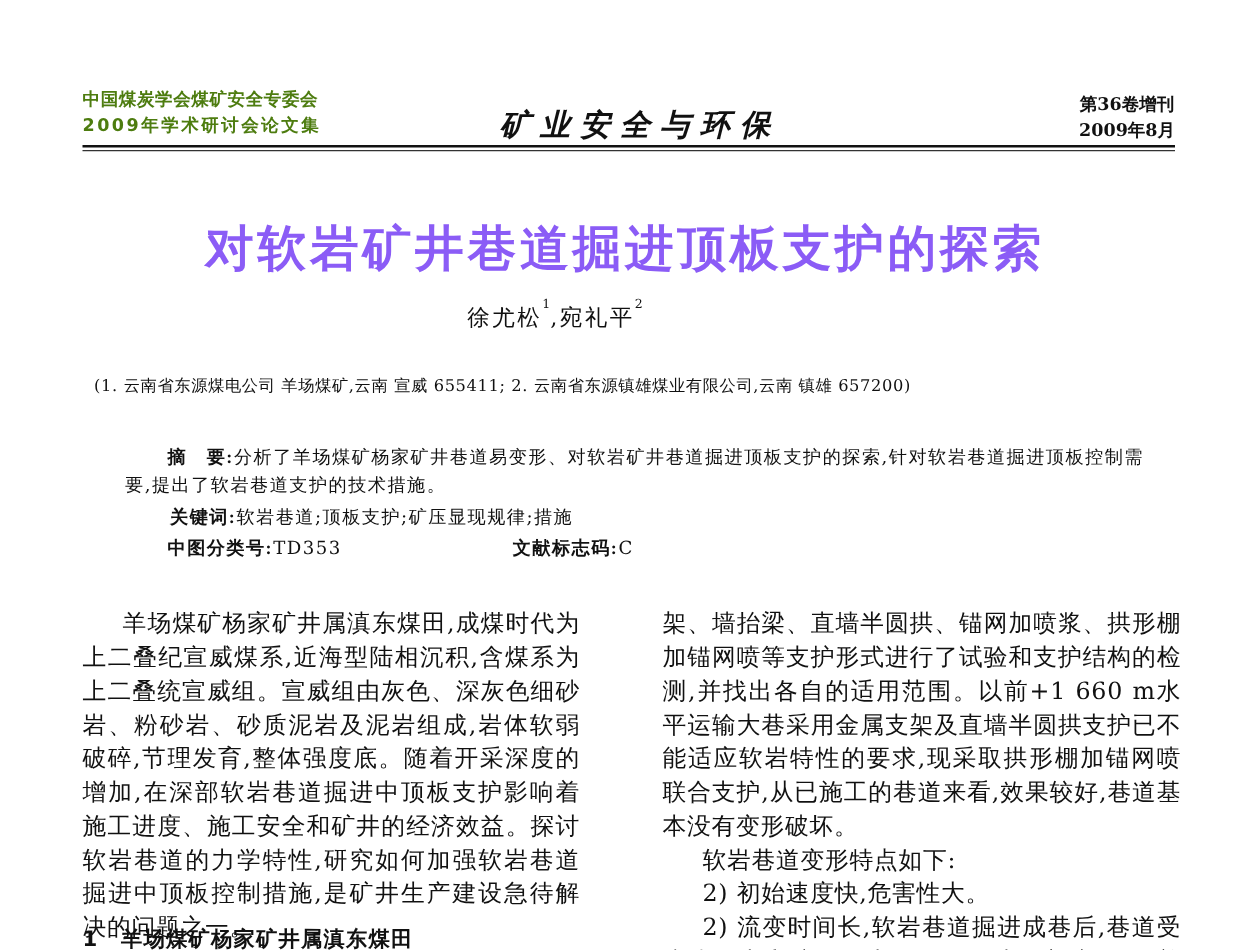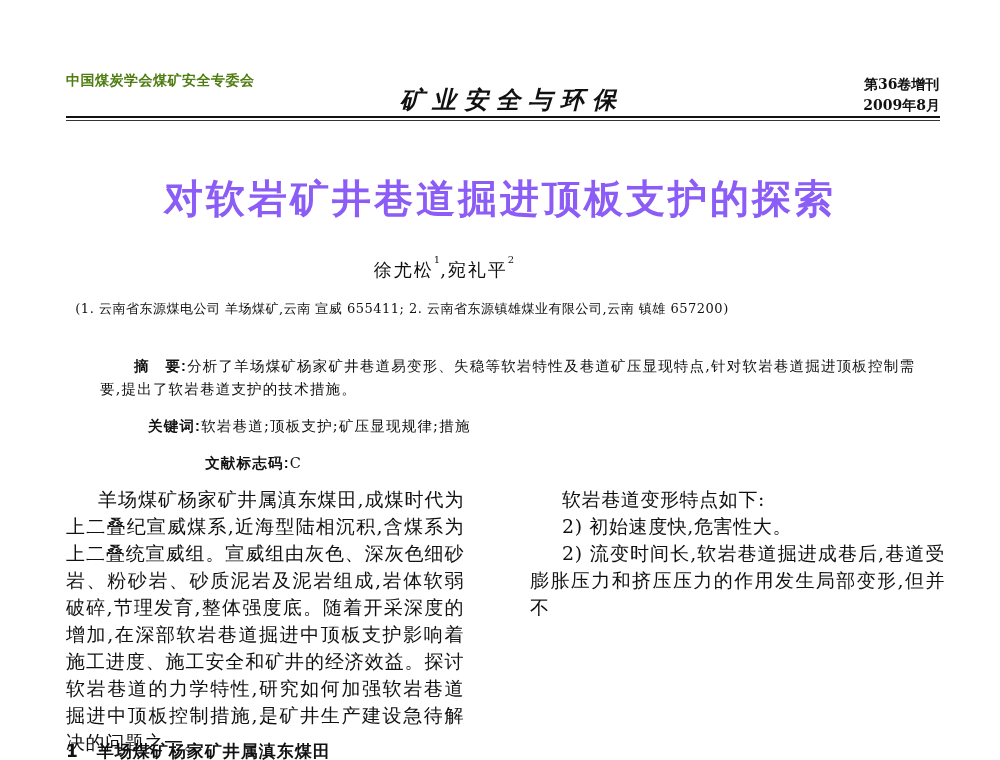--- a/index.html
+++ b/index.html
@@ -9,77 +9,80 @@
     color: #111;
   }
   .hdr-left { position: absolute; left: 66px; top: 70px; font-family: "DejaVu Sans", sans-serif; font-weight: bold; font-size: 14px; line-height: 21px; letter-spacing: 0.5px; color: #4d7c0f; }
   .hdr-left .l2 { letter-spacing: 2px; }
   .hdr-center { position: absolute; left: 400px; top: 84px; font-size: 24px; font-weight: bold; font-style: italic; letter-spacing: 8px; color: #111; }
   .hdr-right { position: absolute; right: 60px; top: 74px; text-align: center; font-weight: bold; font-size: 14px; line-height: 21px; color: #111; }
   .rule1 { position: absolute; left: 66px; right: 60px; top: 116px; height: 2px; background: #111; }
   .rule2 { position: absolute; left: 66px; right: 60px; top: 120px; height: 1px; background: #333; }
 
   .title { position: absolute; left: 0; width: 1000px; top: 172px; text-align: center; font-family: "DejaVu Sans", sans-serif; font-weight: bold; font-size: 39px; letter-spacing: 3px; color: #8b5cf6; }
-  .authors { position: absolute; left: 0; width: 888px; top: 258px; text-align: center; font-size: 18px; letter-spacing: 2px; }
+  .authors { position: absolute; left: 0; width: 888px; top: 242px; text-align: center; font-size: 18px; letter-spacing: 2px; }
   .authors sup { font-size: 10px; vertical-align: top; position: relative; top: -4px; letter-spacing: 0; }
   .affil { position: absolute; left: 0; width: 804px; top: 300px; text-align: center; font-size: 13px; letter-spacing: 0.5px; }
 
   .abstract { position: absolute; left: 100px; width: 820px; top: 355px; font-size: 14.5px; line-height: 23px; letter-spacing: 1.2px; }
   .abstract .p1 { text-indent: 34px; margin: 0; }
-  .b { font-family: Liberation Sans, sans-serif; font-weight: bold; }
-  .kw { padding-left: 34px; margin: 14px; }
+  .b { font-family: Liberation Serif, serif; font-weight: bold; }
+  .kw { padding-left: 34px; margin: 2px; }
   .cls { padding-left: 34px; margin: 0; display: flex; }
   .cls span.item { display: inline-block; }
   .cls .c1 { width: 205px; } .cls .c2 { width: 168px; text-align: right; }
 
   .col { position: absolute; top: 486px; width: 398px; font-size: 19px; line-height: 27px; letter-spacing: 0.6px; }
   .col.left { left: 66px; }
   .col.right { left: 530px; width: 415px; }
   .col p { margin: 0; text-align: justify; }
   .indent { text-indent: 32px; }
   .sec { position: absolute; left: 66px; top: 740px; font-family: "DejaVu Sans", sans-serif; font-weight: bold; font-size: 17px; letter-spacing: 1px; }
   .sec .num { margin-right: 18px; }
 </style>
 </head>
 <body>
 
 <div>
   <div class="hdr-left">
     <div>中国煤炭学会煤矿安全专委会</div>
+    <div class="l2">2009年学术研讨会论文集</div>
   </div>
   <div class="hdr-center">矿业安全与环保</div>
   <div class="hdr-right">
     <div>第36卷增刊</div>
     <div>2009年8月</div>
   </div>
   <div class="rule1"></div>
   <div class="rule2"></div>
 </div>
 
 <h1 class="title" style="margin:0;">对软岩矿井巷道掘进顶板支护的探索</h1>
 
 <div class="authors">
   <span>徐尤松</span><sup>1</sup><span>,</span><span>宛礼平</span><sup>2</sup>
 </div>
 
 <div class="affil">(1. 云南省东源煤电公司 羊场煤矿,云南 宣威 655411; 2. 云南省东源镇雄煤业有限公司,云南 镇雄 657200)</div>
 
 <div class="abstract">
-  <p class="p1"><span class="b">摘　要:</span><span>分析了羊场煤矿杨家矿井巷道易变形、失稳等软岩特性及巷道矿压显现特点,针对软岩巷道掘进顶板控制需要,提出了软岩巷道支护的技术措施。</span></p>
+  <p class="p1"><span class="b">摘　要:</span><span>分析了羊场煤矿杨家矿井巷道易变形、对软岩矿井巷道掘进顶板支护的探索,针对软岩巷道掘进顶板控制需要,提出了软岩巷道支护的技术措施。</span></p>
   <p class="kw"><span class="b">关键词:</span><span>软岩巷道;顶板支护;矿压显现规律;措施</span></p>
   <div class="cls">
+    <span class="item c1"><span class="b">中图分类号:</span><span>TD353</span></span>
     <span class="item c2"><span class="b">文献标志码:</span><span>C</span></span>
   </div>
 </div>
 
 <div class="col left">
   <p class="indent">羊场煤矿杨家矿井属滇东煤田,成煤时代为上二叠纪宣威煤系,近海型陆相沉积,含煤系为上二叠统宣威组。宣威组由灰色、深灰色细砂岩、粉砂岩、砂质泥岩及泥岩组成,岩体软弱破碎,节理发育,整体强度底。随着开采深度的增加,在深部软岩巷道掘进中顶板支护影响着施工进度、施工安全和矿井的经济效益。探讨软岩巷道的力学特性,研究如何加强软岩巷道掘进中顶板控制措施,是矿井生产建设急待解决的问题之一。</p>
 </div>
 
 <div class="sec">
   <span class="num">1</span><span>羊场煤矿杨家矿井属滇东煤田</span>
 </div>
 
 <div class="col right">
+  <p>架、墙抬梁、直墙半圆拱、锚网加喷浆、拱形棚加锚网喷等支护形式进行了试验和支护结构的检测,并找出各自的适用范围。以前+1 660 m水平运输大巷采用金属支架及直墙半圆拱支护已不能适应软岩特性的要求,现采取拱形棚加锚网喷联合支护,从已施工的巷道来看,效果较好,巷道基本没有变形破坏。</p>
   <p class="indent">软岩巷道变形特点如下:</p>
   <p class="indent">2) 初始速度快,危害性大。</p>
   <p class="indent">2) 流变时间长,软岩巷道掘进成巷后,巷道受膨胀压力和挤压压力的作用发生局部变形,但并不</p>
 </div>
 
 </body></html>

